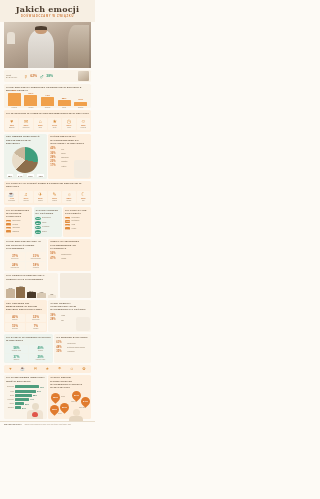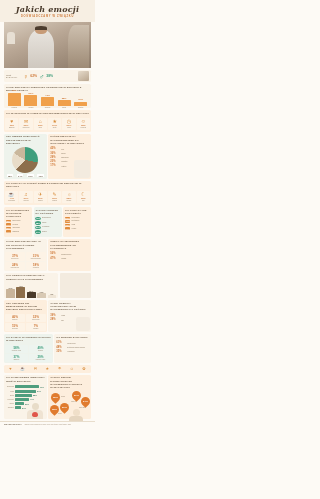--- a/index.html
+++ b/index.html
@@ -11,21 +11,21 @@
   }
   .page{width:95px;height:499px;position:relative;background:#fdfaf5;}
 
   
   .header{
     height:22px;background:#f7efe3;
     display:flex;flex-direction:column;align-items:center;justify-content:center;
   }
   .title{
     font-family:"DejaVu Serif", serif;
-    font-style:italic;font-weight:bold;
+    font-weight:bold;
     font-size:8px;color:#4a3b2c;letter-spacing:.2px;
     line-height:9px;
   }
   .subtitle{
     font-size:2.6px;color:#cf7a3a;letter-spacing:.7px;
     margin-top:1px;text-transform:uppercase;font-weight:bold;
   }
 
   
   .hero{

